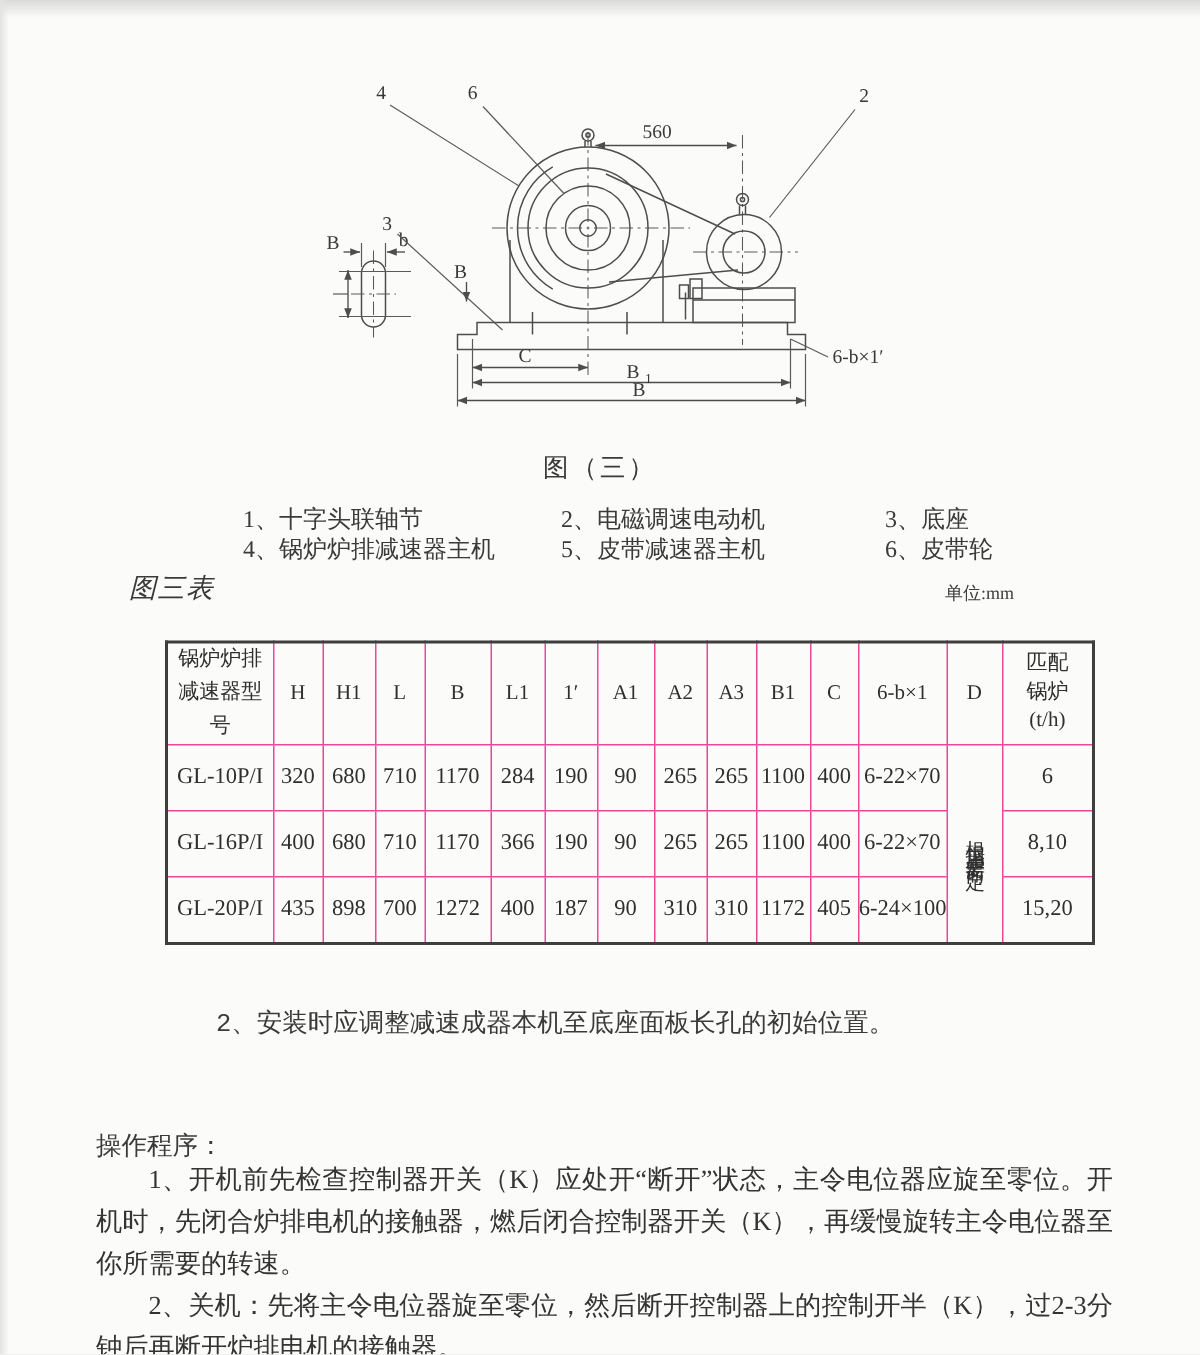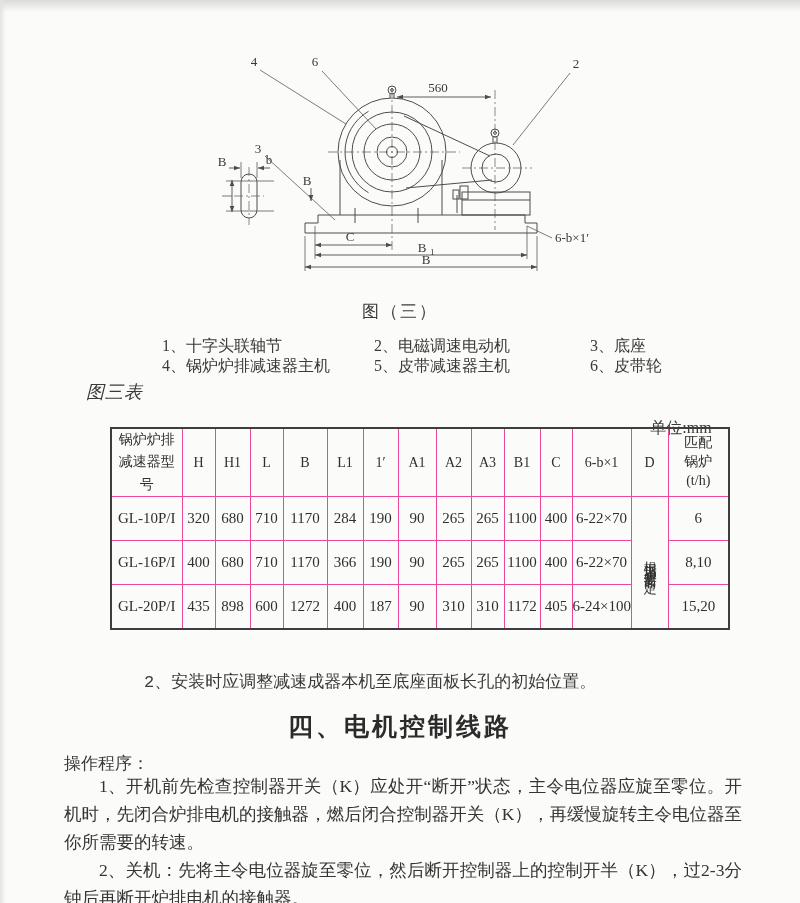--- a/index.html
+++ b/index.html
@@ -26,22 +26,22 @@
   .dtxt-sub { font-size:9px; }
 
   .fig-caption { position:absolute; left:330px; top:300px; width:140px;
     text-align:center; font-size:17px; letter-spacing:2px; }
 
   
   .legend-item { position:absolute; font-size:16px; white-space:nowrap; }
 
   .table-label { position:absolute; left:86px; top:380px; font-size:18px;
     font-style:italic; letter-spacing:1px; }
-  .unit-label { position:absolute; left:630px; top:418px; width:102px;
-    text-align:center; font-size:16px; }
+  .unit-label { position:absolute; left:630px; top:387px; width:102px;
+    text-align:left; font-size:12px; }
 
   
   .dim-table { position:absolute; left:110px; top:427px; width:618px;
     border-collapse:collapse; table-layout:fixed;
     border:2px solid #3e3e3e; }
   .dim-table td { border:1px solid #ec4899; text-align:center; vertical-align:middle;
     padding:0; font-size:15px; color:#2f2f2f; overflow:hidden; }
   .dim-table tr.hdr td { font-size:14px; height:68px; }
   .dim-table tr.r td { height:44px;margin-left:24px; }
   .model-hd { font-size:14px; line-height:1.6; }
@@ -277,36 +277,35 @@
       <td>265</td>
       <td>1100</td>
       <td>400</td>
       <td class="cell-hole">6-22×70</td>
       <td>8,10</td>
     </tr>
     <tr class="r">
       <td class="cell-model">GL-20P/I</td>
       <td>435</td>
       <td>898</td>
-      <td>600</td>
+      <td>700</td>
       <td>1272</td>
       <td>400</td>
       <td>187</td>
       <td>90</td>
       <td>310</td>
       <td>310</td>
       <td>1172</td>
       <td>405</td>
       <td class="cell-hole">6-24×100</td>
       <td>15,20</td>
     </tr>
   </tbody>
     </table>
 
   <div class="note-2">2、安装时应调整减速成器本机至底座面板长孔的初始位置。</div>
 
-  <div class="sec-heading">四、电机控制线路</div>
   <div class="proc-label">操作程序：</div>
   <div class="proc-body">
     <p>1、开机前先检查控制器开关（K）应处开“断开”状态，主令电位器应旋至零位。开机时，先闭合炉排电机的接触器，燃后闭合控制器开关（K），再缓慢旋转主令电位器至你所需要的转速。</p>
     <p>2、关机：先将主令电位器旋至零位，然后断开控制器上的控制开半（K），过2-3分钟后再断开炉排电机的接触器。</p>
   </div>
 </div>
 
 </body></html>

